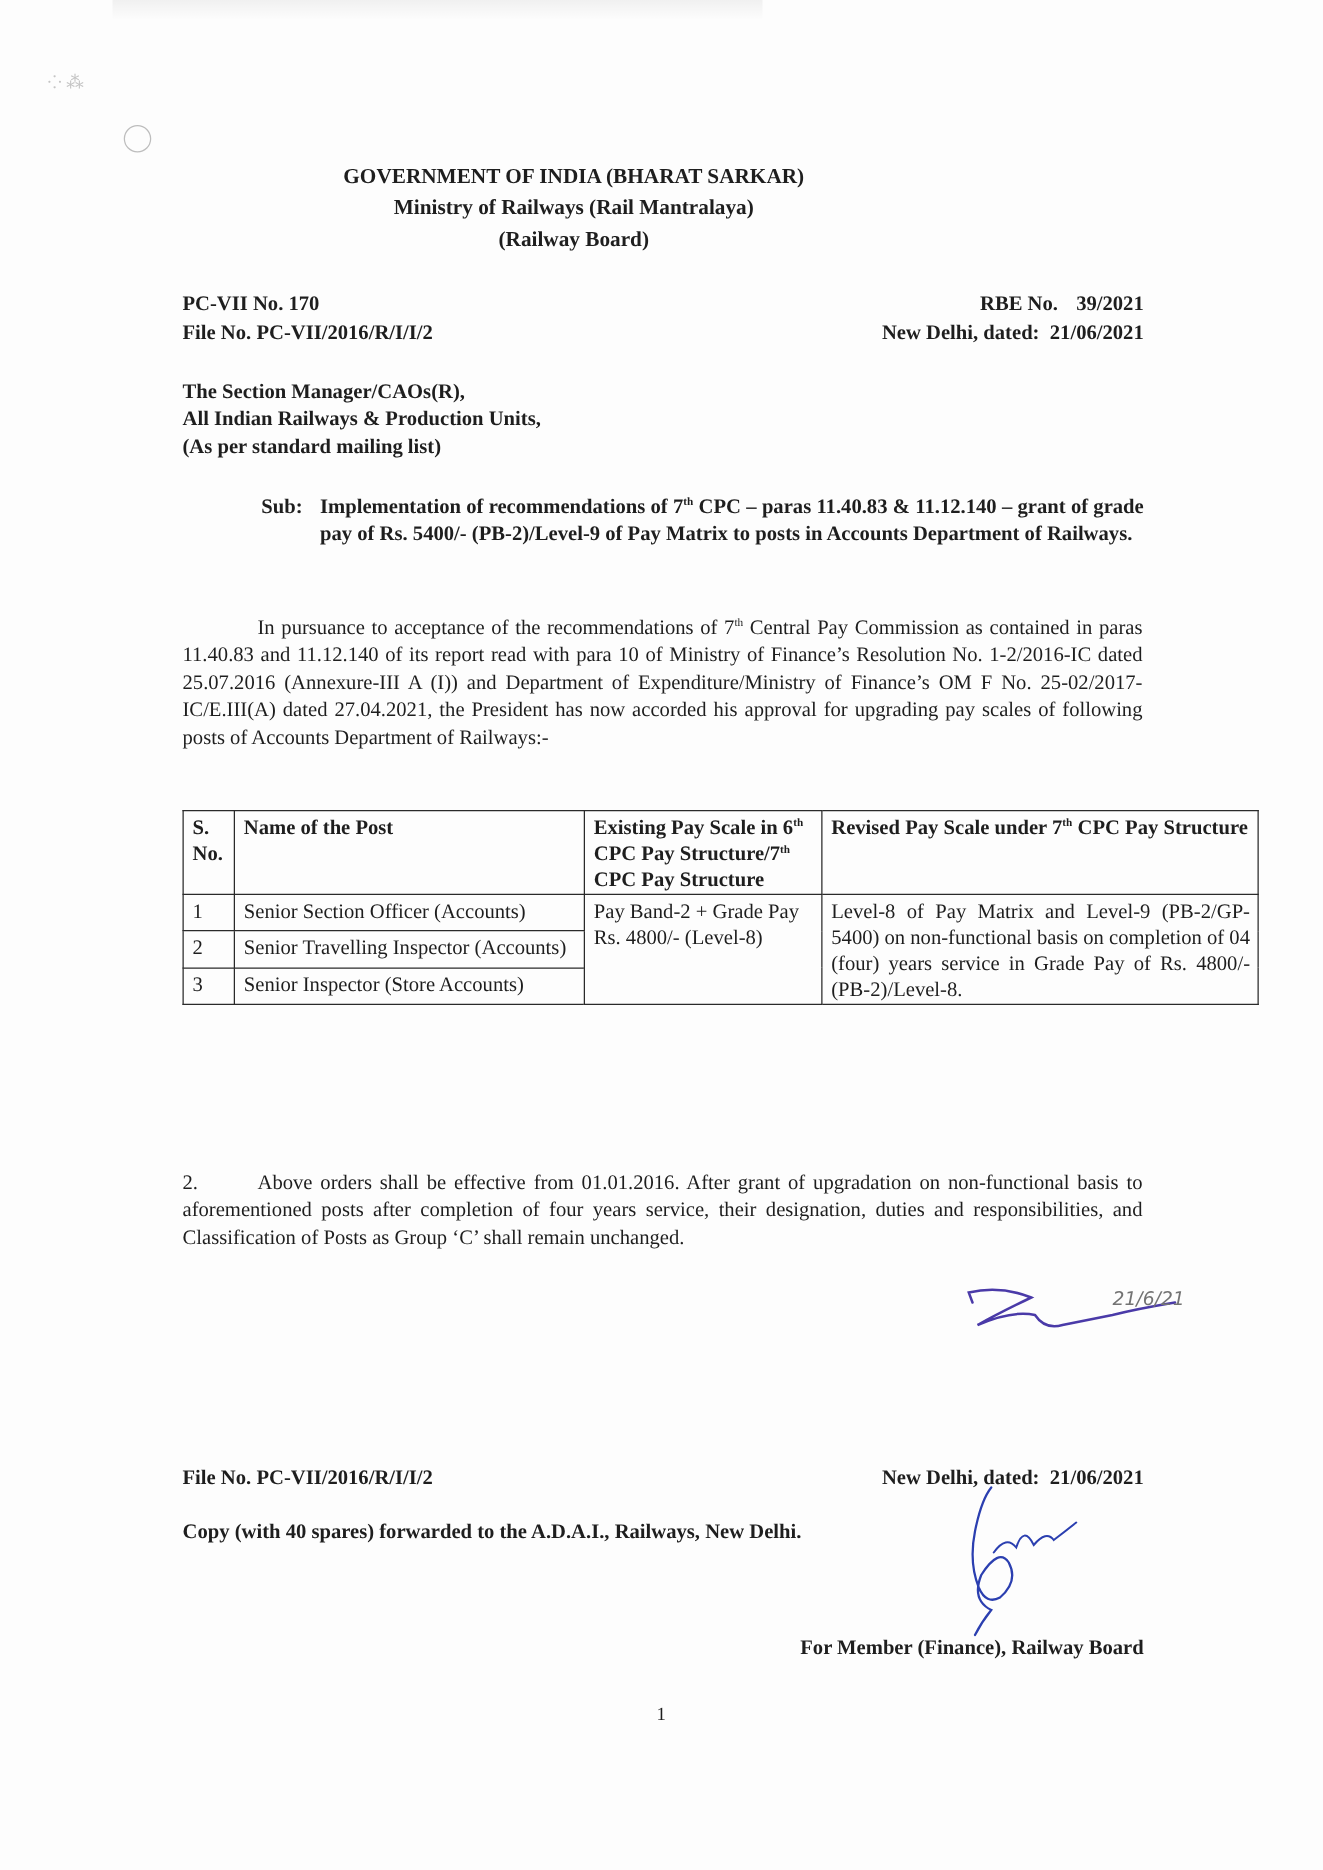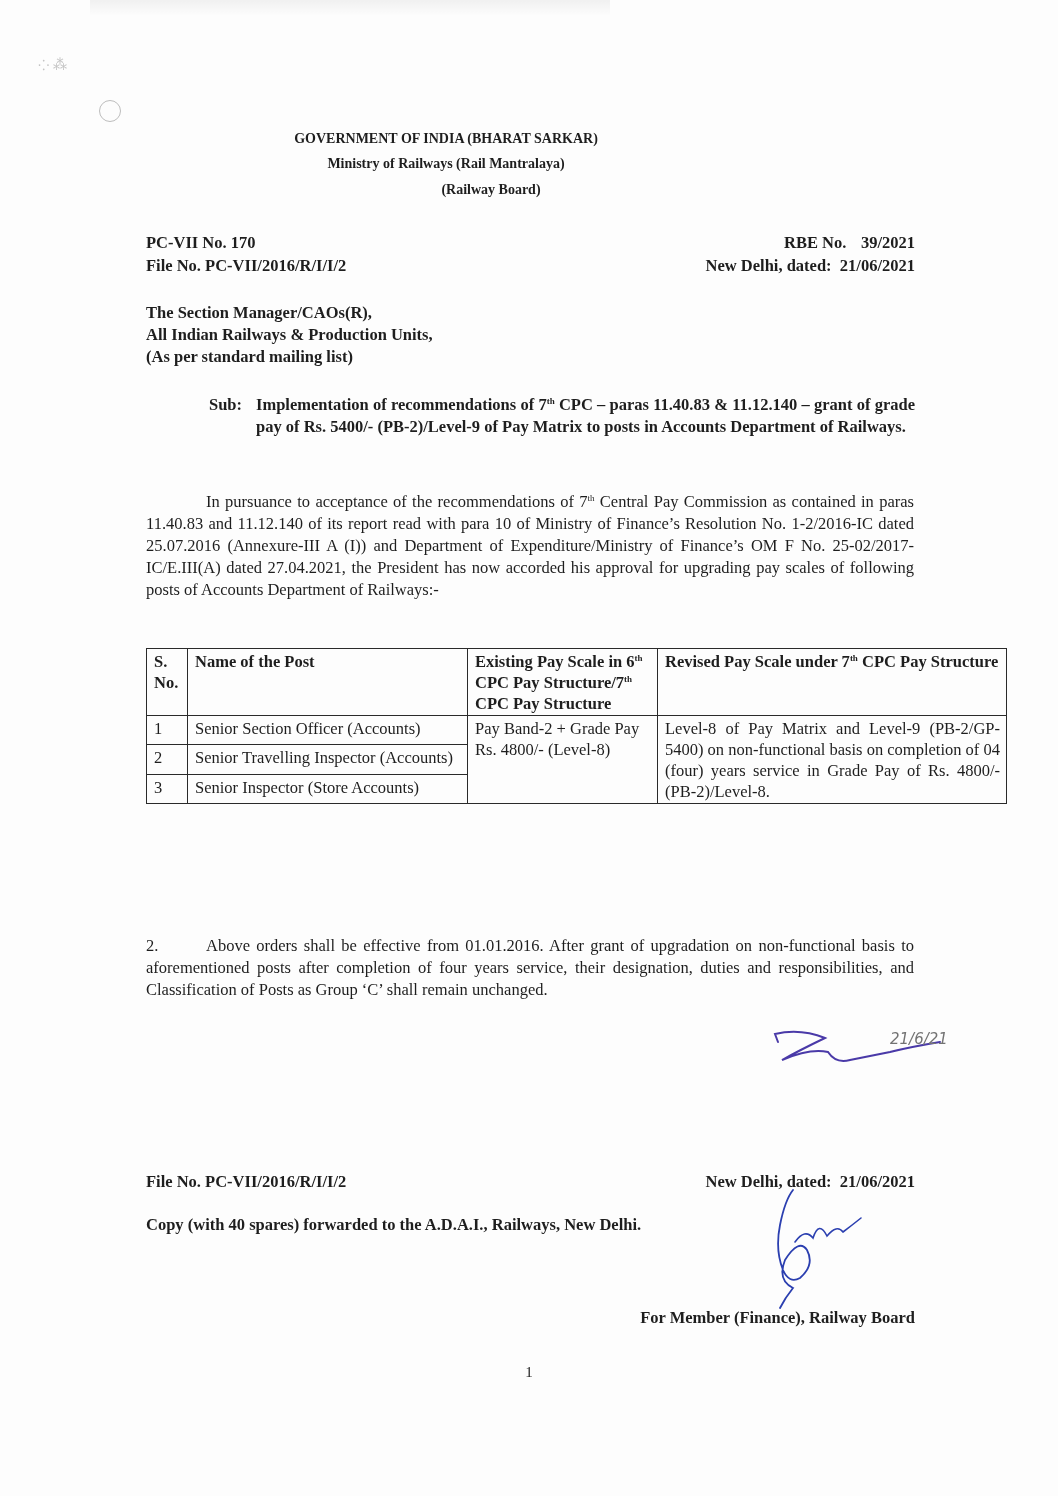--- a/index.html
+++ b/index.html
@@ -9,21 +9,21 @@
       color: #1e1e1e;
     }
     .page { position: absolute; left: 0; top: 0; width: 1058px; height: 1496px; background: #fdfdfd; }
     .scan-shade { position: absolute; left: 90px; top: 0; width: 520px; height: 16px;
       background: linear-gradient(to bottom, rgba(0,0,0,0.05), rgba(0,0,0,0)); }
     .hole-mark { position: absolute; left: 99px; top: 100px; width: 20px; height: 20px;
       border: 1px solid #bdbdbd; border-radius: 50%; }
     .smudge { position: absolute; left: 38px; top: 55px; width: 50px; height: 28px;
       color: #c4c4c4; font-size: 14px; }
     .abs { position: absolute; }
-    .hdr { left: 4px; width: 884px; text-align: center; font-weight: bold; font-size: 14px; }
+    .hdr { left: 17px; width: 884px; text-align: center; font-weight: bold; font-size: 17px; }
     .ref { font-weight: bold; font-size: 16.5px; }
     .addr { font-weight: bold; font-size: 16.5px; line-height: 22px; }
     .sub { left: 209px; width: 706px; font-weight: bold; font-size: 16.5px; line-height: 22px; }
     .sub .label { position: absolute; left: 0; top: 0; }
     .sub .text { margin-left: 47px; text-align: justify; text-align-last: left; }
     .para { left: 146px; width: 768px; font-size: 16.5px; line-height: 22px; text-align: justify; }
     .para .indent { display: inline-block; width: 60px; }
     sup { font-size: 9px; vertical-align: 6px; line-height: 0; }
     table.posts { position: absolute; left: 146px; top: 648px; width: 861px;
       border-collapse: collapse; font-size: 16.5px; line-height: 21px; }
@@ -40,21 +40,21 @@
 </head>
 <body>
 
 <div class="page">
   <div class="scan-shade"></div>
   <div class="smudge">⁘ ⁂</div>
   <div class="hole-mark"></div>
 
   <div class="abs hdr" style="top:131px;">GOVERNMENT OF INDIA (BHARAT SARKAR)</div>
   <div class="abs hdr" style="top:156px;">Ministry of Railways (Rail Mantralaya)</div>
-  <div class="abs hdr" style="top:182px;margin-left:45px;">(Railway Board)</div>
+  <div class="abs hdr" style="top:182px;">(Railway Board)</div>
 
   <div class="abs ref" style="left:146px; top:233px;">PC-VII No. 170</div>
   <div class="abs ref" style="left:146px; top:256px;">File No. PC-VII/2016/R/I/I/2</div>
   <div class="abs ref" style="left:784px; top:233px;">RBE No.</div>
   <div class="abs ref" style="left:852px; top:233px; width:63px; text-align:right;">39/2021</div>
   <div class="abs ref" style="left:640px; top:256px; width:275px; text-align:right; white-space:pre;">New Delhi, dated:  21/06/2021</div>
 
   <div class="abs addr" style="left:146px; top:302px;">
     <div>The Section Manager/CAOs(R),</div>
     <div>All Indian Railways &amp; Production Units,</div>

